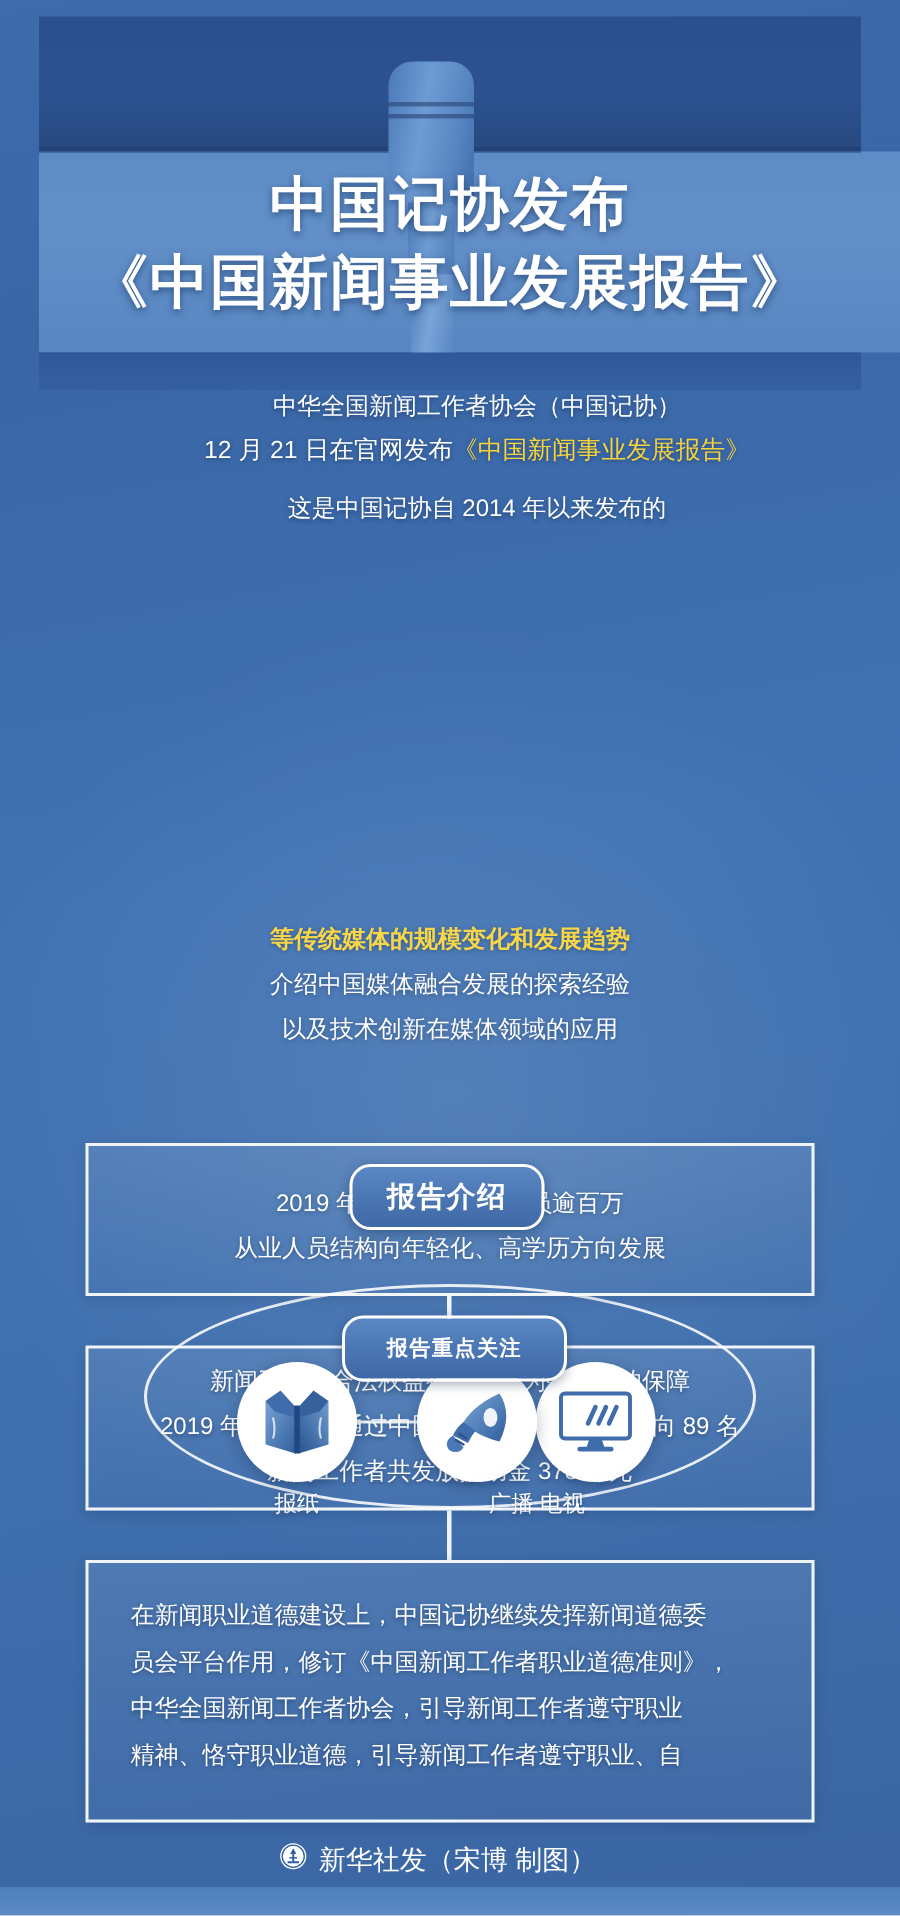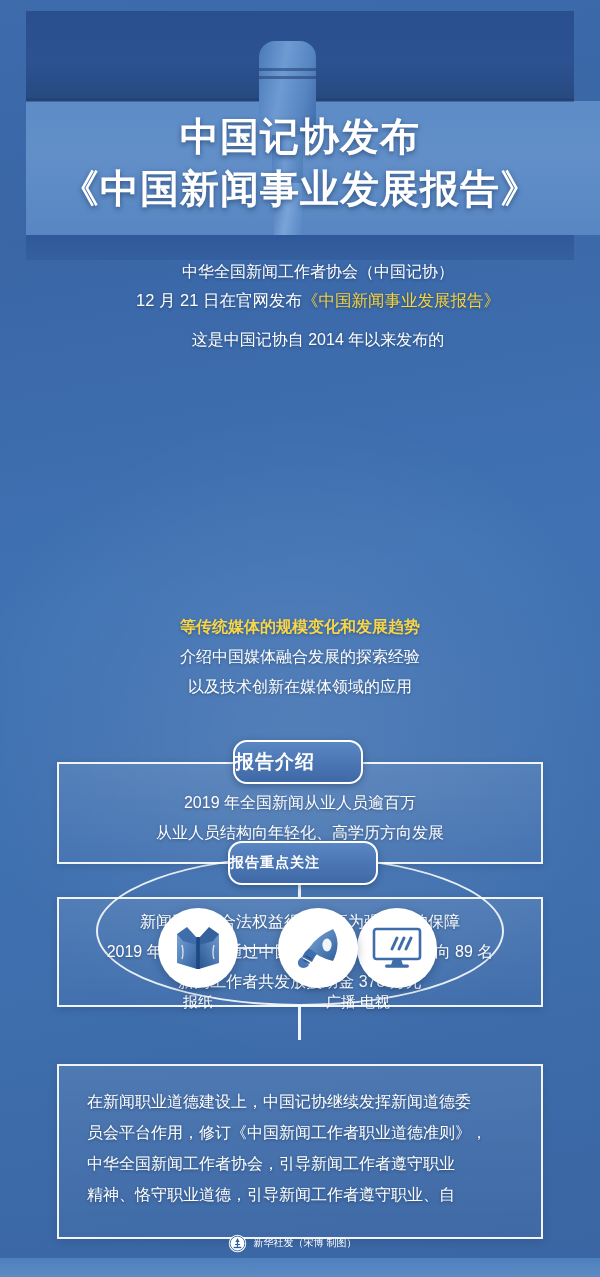--- a/index.html
+++ b/index.html
@@ -85,23 +85,24 @@
     position:absolute; left:96px; top:441px; width:408px; height:150px;
     border:2px solid rgba(255,255,255,.88);
     border-radius:50%;
   }
   .pill{
     position:absolute;
     border:2px solid #ffffff;
     border-radius:14px;
     background:linear-gradient(180deg,#5a87c4 0%,#4a75b3 55%,#3f68a6 100%);
     color:#ffffff; font-weight:bold;
-    display:flex; align-items:center; justify-content:flex-start;
+    display:flex; align-items:center; justify-content:center;
     box-shadow:0 2px 7px rgba(14,36,72,.38);
     z-index:4;
+    margin-top:36px;
   }
   .pill-focus{ left:228px; top:426px; width:150px; height:44px; font-size:14px; letter-spacing:1px; }
   .pill-intro{ left:233px; top:740px; width:130px; height:44px; font-size:19px; letter-spacing:1px; }
 
   .circ{
     position:absolute; border-radius:50%;
     background:radial-gradient(circle at 38% 32%,#ffffff 0%,#ffffff 68%,#f1f5fb 100%);
     box-shadow:0 3px 10px rgba(12,34,70,.30);
     display:flex; align-items:center; justify-content:center;
   }
@@ -128,34 +129,34 @@
   .box{
     position:absolute;
     border:2px solid rgba(255,255,255,.92);
     background:linear-gradient(180deg,rgba(255,255,255,.085) 0%,rgba(255,255,255,.02) 100%);
     color:#ffffff;
     box-shadow:0 2px 8px rgba(12,34,70,.18);
   }
   .box .ln{ font-size:16px; line-height:30px; text-shadow:0 1px 3px rgba(12,35,70,.5); }
   .box-1{ left:57px; top:762px; width:486px; height:102px; display:flex; flex-direction:column; align-items:center; justify-content:flex-end; padding-bottom:14px; }
   .box-2{ left:57px; top:897px; width:486px; height:110px; display:flex; flex-direction:column; align-items:center; justify-content:center; }
-  .box-3{ left:57px; top:1040px; width:486px; height:175px; padding:20px 28px 0 28px;margin-top:24px; }
+  .box-3{ left:57px; top:1040px; width:486px; height:175px; padding:20px 28px 0 28px; }
   .box-3 .ln{ text-align:left; line-height:31px; }
 
   .connector{
     position:absolute; left:298px; width:3px; background:rgba(255,255,255,.92);
   }
   .conn-1{ top:864px; height:33px; }
   .conn-2{ top:1007px; height:33px; }
 
   
   .footer{
     position:absolute; left:0; top:1228px; width:584px; height:30px;
-    display:flex; align-items:center; justify-content:center; gap:7px;
-    color:#ffffff; font-size:10px;
+    display:flex; align-items:flex-start; justify-content:center; gap:7px;
+    color:#ffffff; font-size:18px;
   }
   .xinhua-logo{ width:19px; height:19px; flex:0 0 19px; }
   .footer-strip{
     position:absolute; left:0; top:1258px; width:600px; height:19px;
     background:linear-gradient(180deg,#4e80bd 0%,#5c8bc4 100%);
   }
 </style>
 </head>
 <body>
 

